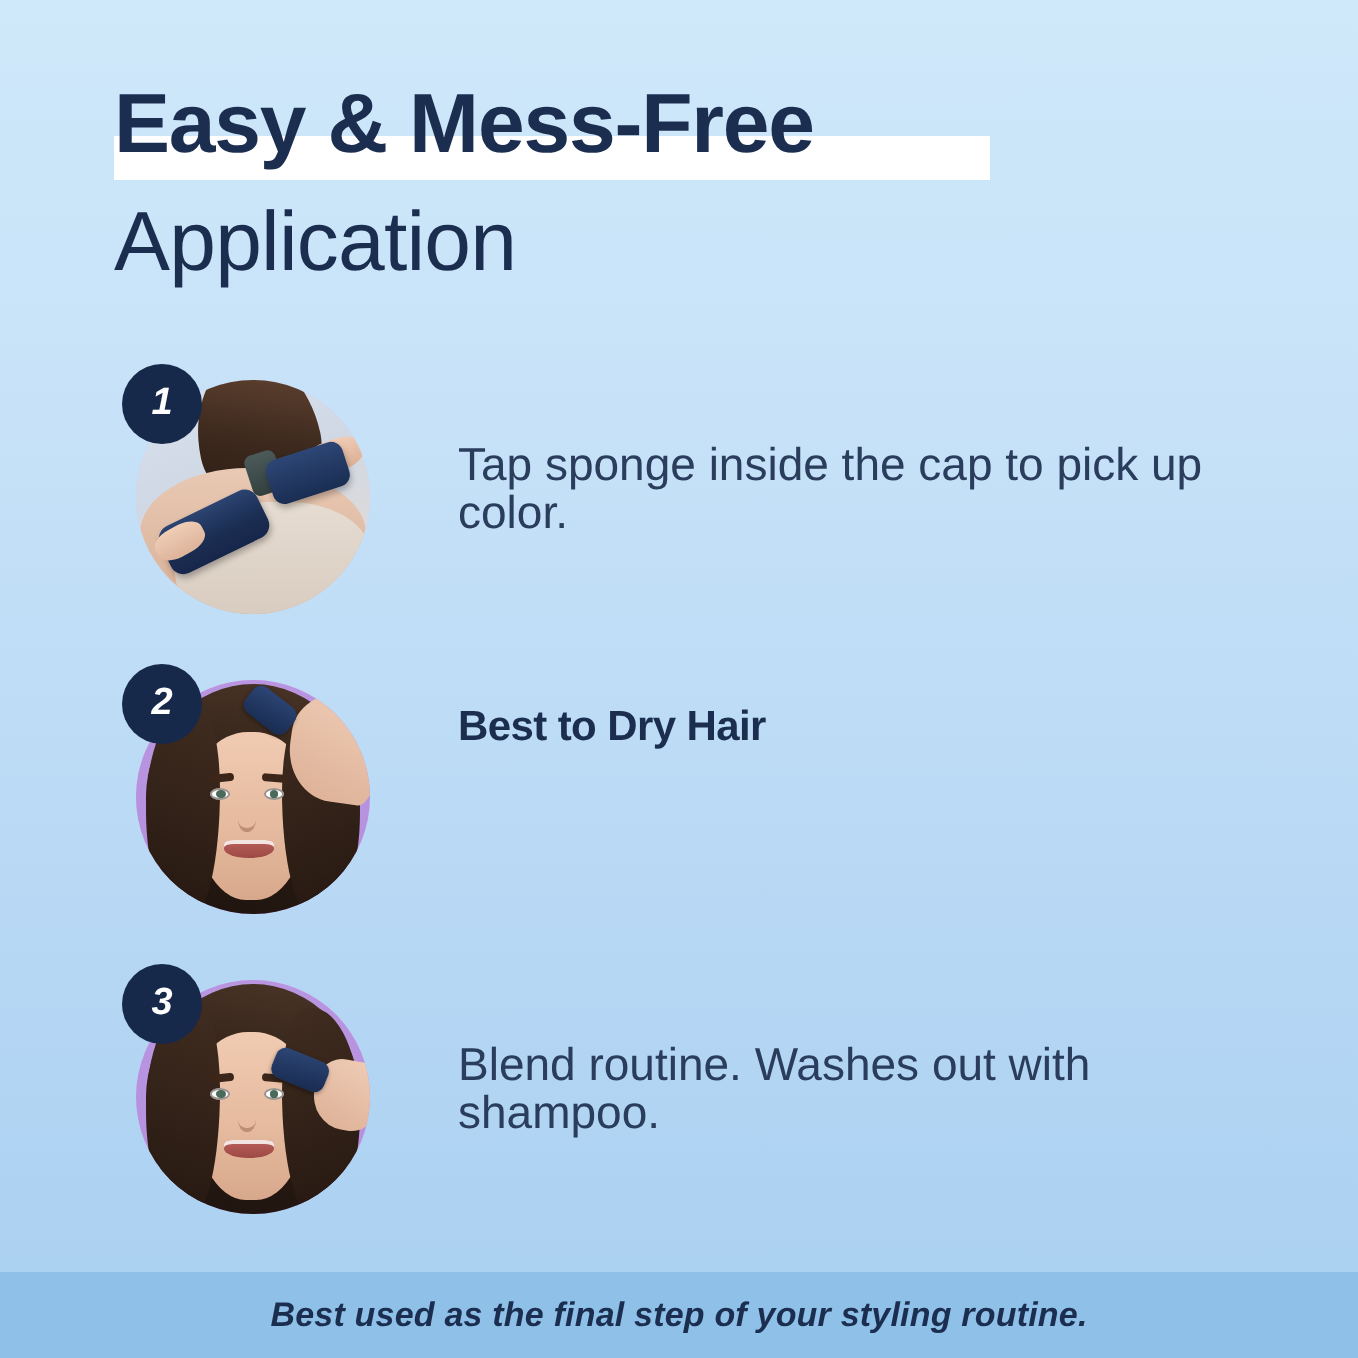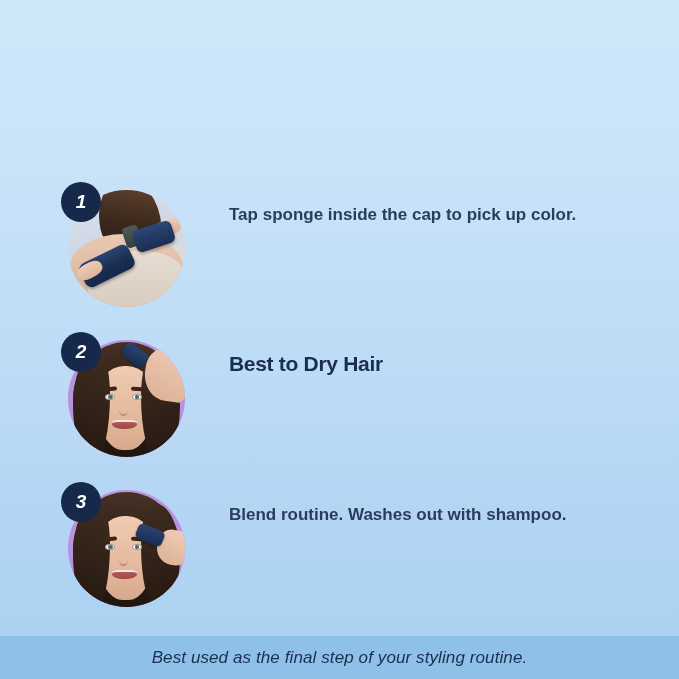--- a/index.html
+++ b/index.html
@@ -121,43 +121,43 @@
     display: block;
     font-size: 21px;
     line-height: 27px;
     font-weight: 700;
     letter-spacing: -0.3px;
     color: #1b2e4f;
     white-space: nowrap;
   }
   .step-desc {
     display: block;
-    margin-top: 3px;
-    font-size: 17px;
+    margin-top: 20px;
+    font-size: 23px;
     line-height: 24px;
-    font-weight: 700;
+    font-weight: 400;
     color: #2a3d5c;
   }
 
   
   .footer {
     position: absolute;
     left: 0;
     bottom: 0;
     width: 679px;
     height: 43px;
     background: #8ec0e8;
     display: flex;
     align-items: center;
     justify-content: center;
   }
   .footer-text {
     font-size: 17px;
     font-style: italic;
-    font-weight: 400;
+    font-weight: 700;
     color: #1b2e4f;
     letter-spacing: 0.1px;
   }
 
   
   .ph { position:absolute; left:0; top:0; width:100%; height:100%; }
 
   
   .s1-bg { background: linear-gradient(160deg,#d9e3ee 0%, #cfd8e4 40%, #e7dcd4 100%); }
   .s1-hair {
@@ -284,20 +284,27 @@
     background: linear-gradient(200deg,#f0cdb6 0%, #dcb096 100%);
     border-radius: 40% 30% 40% 50%;
     transform: rotate(10deg);
   }
 </style>
 </head>
 <body>
 
 <div id="poster">
 
+  <div class="title-block">
+    <span class="title-line1-wrap">
+      <span class="title-highlight"></span>
+      <span class="title-line1">Easy &amp; Mess-Free</span>
+    </span>
+    <span class="title-line2">Application</span>
+  </div>
 
   <div class="steps">
 
     <div class="step">
       <div class="step-media">
         <div class="photo-circle">
           <div class="ph s1-bg"></div>
           <div class="s1-hair"></div>
           <div class="s1-skin"></div>
           <div class="s1-top"></div>

